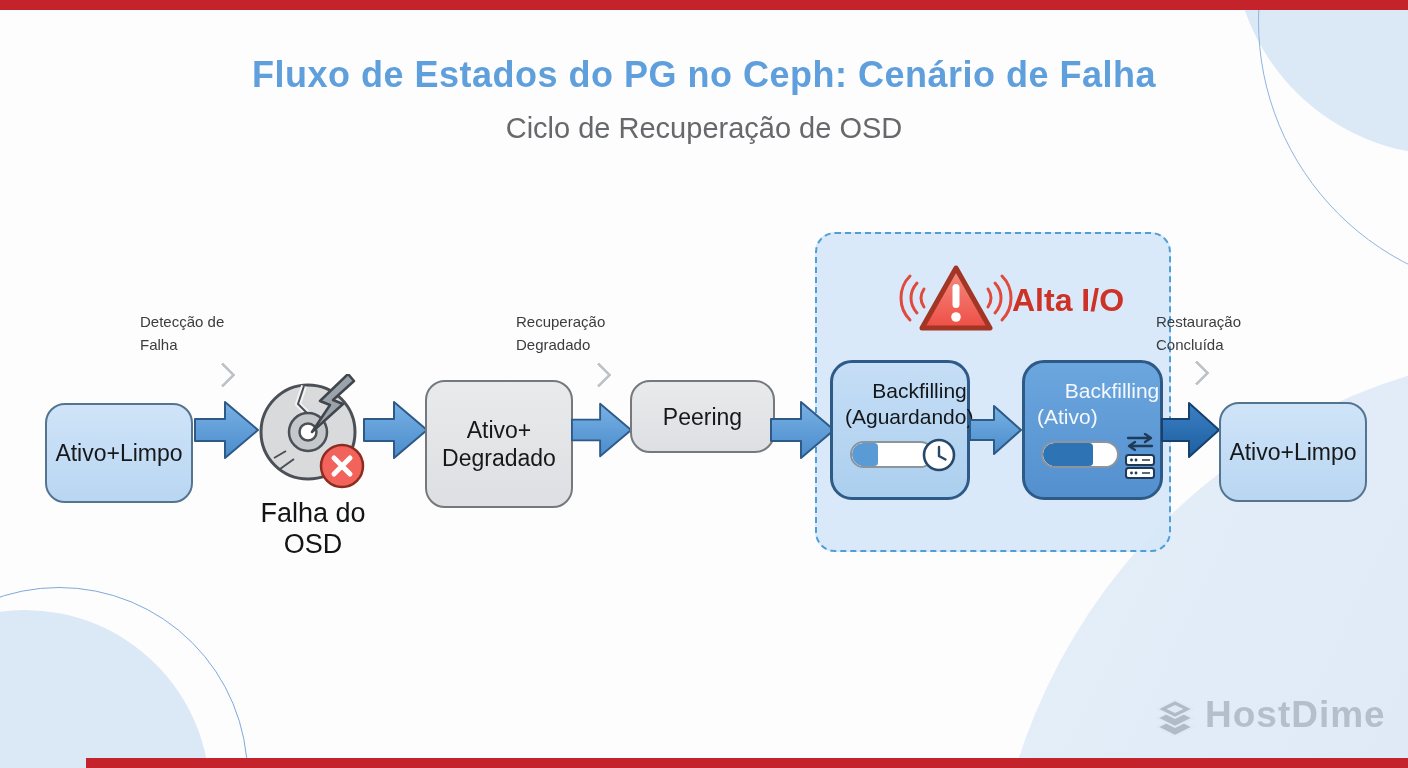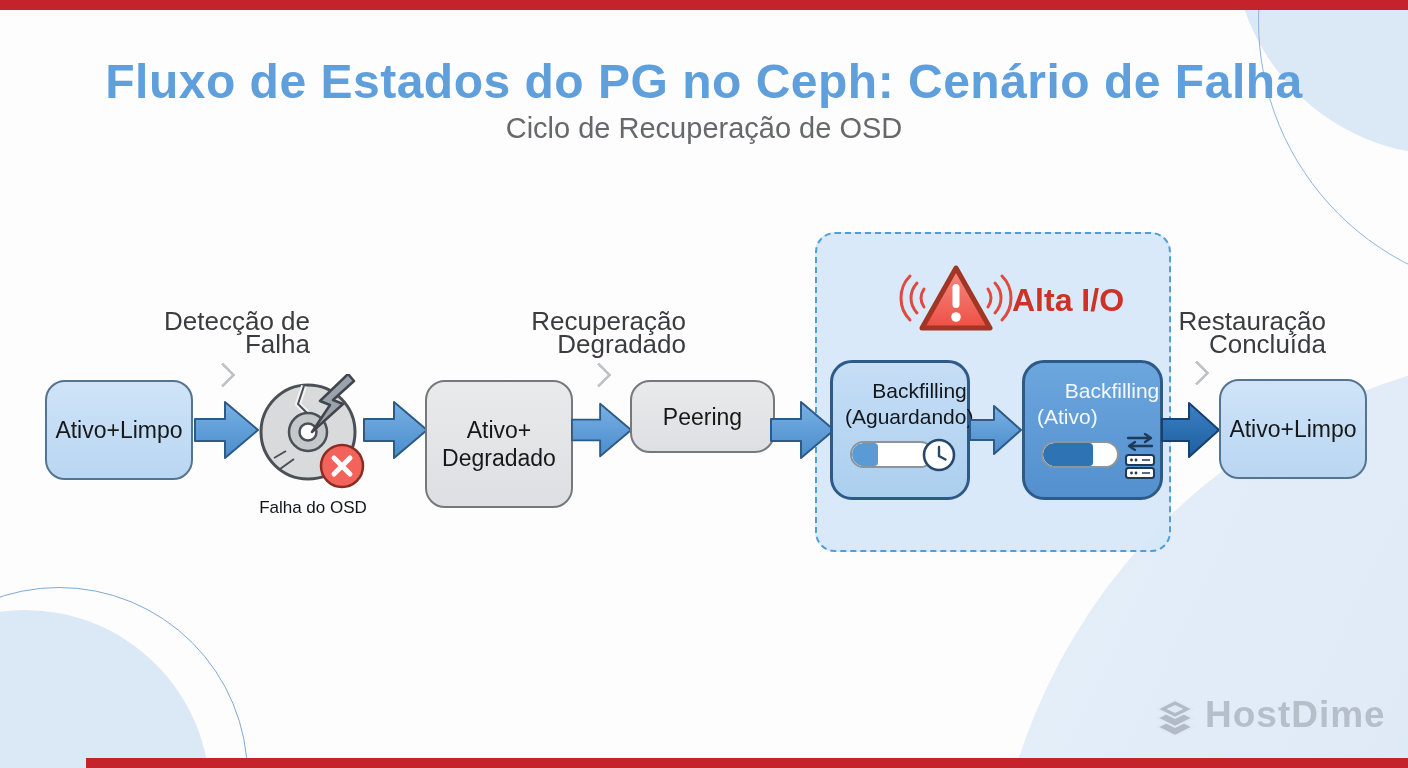--- a/index.html
+++ b/index.html
@@ -12,45 +12,45 @@
   .deco.br-fill{left:990px;top:350px;width:1180px;height:1180px;
         background:linear-gradient(115deg,#e6eff9 0%,#dfeaf7 38%,#e9f1fa 62%,#dde8f6 100%);}
   .deco.bl-ring{left:-130px;top:587px;width:376px;height:376px;border:1.5px solid #7ea9d8;}
   .deco.bl-fill{left:-160px;top:610px;width:370px;height:370px;background:#dbe9f7;}
   
   .bar{position:absolute;background:#c5232b;height:10px;z-index:6;}
   .bar.top{left:0;right:0;top:0;}
   .bar.bottom{left:86px;right:0;top:758px;}
   
   .title{position:absolute;left:0;right:0;top:54px;margin:0;text-align:center;
-         font-size:48px;font-weight:bold;color:#5f9fdc;letter-spacing:.5px;z-index:3;}
+         font-size:36px;font-weight:bold;color:#5f9fdc;letter-spacing:.5px;z-index:3;}
   .subtitle{position:absolute;left:0;right:0;top:112px;text-align:center;
          font-size:29px;color:#67686b;z-index:3;}
   
   .node{position:absolute;display:flex;flex-direction:column;align-items:center;
         justify-content:center;text-align:center;border-radius:20px;font-size:23px;
         line-height:28px;color:#16181a;z-index:4;box-sizing:border-box;}
-  .node.blue{background:linear-gradient(#cfe4f8,#b9d6f2);border:2px solid #54748f;}
+  .node.blue{background:linear-gradient(#cfe4f8,#b9d6f2);border:2px solid #54748f;margin-top:23px;}
   .node.gray{background:linear-gradient(#e9eaec,#dddfe2);border:2px solid #75797d;}
   .bf{position:absolute;border-radius:22px;font-size:21px;z-index:4;box-sizing:border-box;}
   .bf.wait{background:linear-gradient(#c6def6,#abcfee);border:3px solid #2e5a87;color:#14161a;}
   .bf.act{background:linear-gradient(#6ba6de,#5490ce);border:3px solid #2e5a87;color:#f4f8fc;}
   .bf .l1{position:absolute;top:16px;left:0;right:0;text-align:center;padding-left:39px;}
   .bf .l2{position:absolute;top:42px;left:0;right:0;text-align:left;padding-left:12px;}
   .pbar{position:absolute;background:#fff;border:2px solid #8d949c;border-radius:14px;
         box-sizing:border-box;overflow:hidden;}
   .pfill{height:100%;border-radius:12px 4px 4px 12px;}
   .pfill.lt{background:#5b9bd5;}
   .pfill.dk{background:#2e74b5;}
   
-  .trans{position:absolute;width:170px;text-align:right;font-size:26px;
+  .trans{position:absolute;width:170px;text-align:left;font-size:15px;
          line-height:23px;color:#3b3c3e;z-index:3;}
   .chev{position:absolute;width:15px;height:15px;border-top:3px solid #bcc2c8;
         border-right:3px solid #bcc2c8;transform:rotate(45deg);border-radius:1px;z-index:3;}
-  .caption{position:absolute;text-align:center;font-size:17px;color:#121416;z-index:4;}
+  .caption{position:absolute;text-align:center;font-size:27px;color:#121416;z-index:4;}
   .alta{position:absolute;font-size:32px;font-weight:bold;color:#ce3126;z-index:5;}
   .cluster{position:absolute;left:815px;top:232px;width:356px;height:320px;
         background:rgba(214,231,249,.92);border:2px dashed #4f9ed8;border-radius:20px;z-index:2;
         box-sizing:border-box;}
   .abs{position:absolute;z-index:4;}
   .logo-text{position:absolute;left:1205px;top:694px;font-size:37px;font-weight:bold;
         color:#b6bec9;letter-spacing:1px;z-index:3;}
 </style>
 </head>
 <body>

